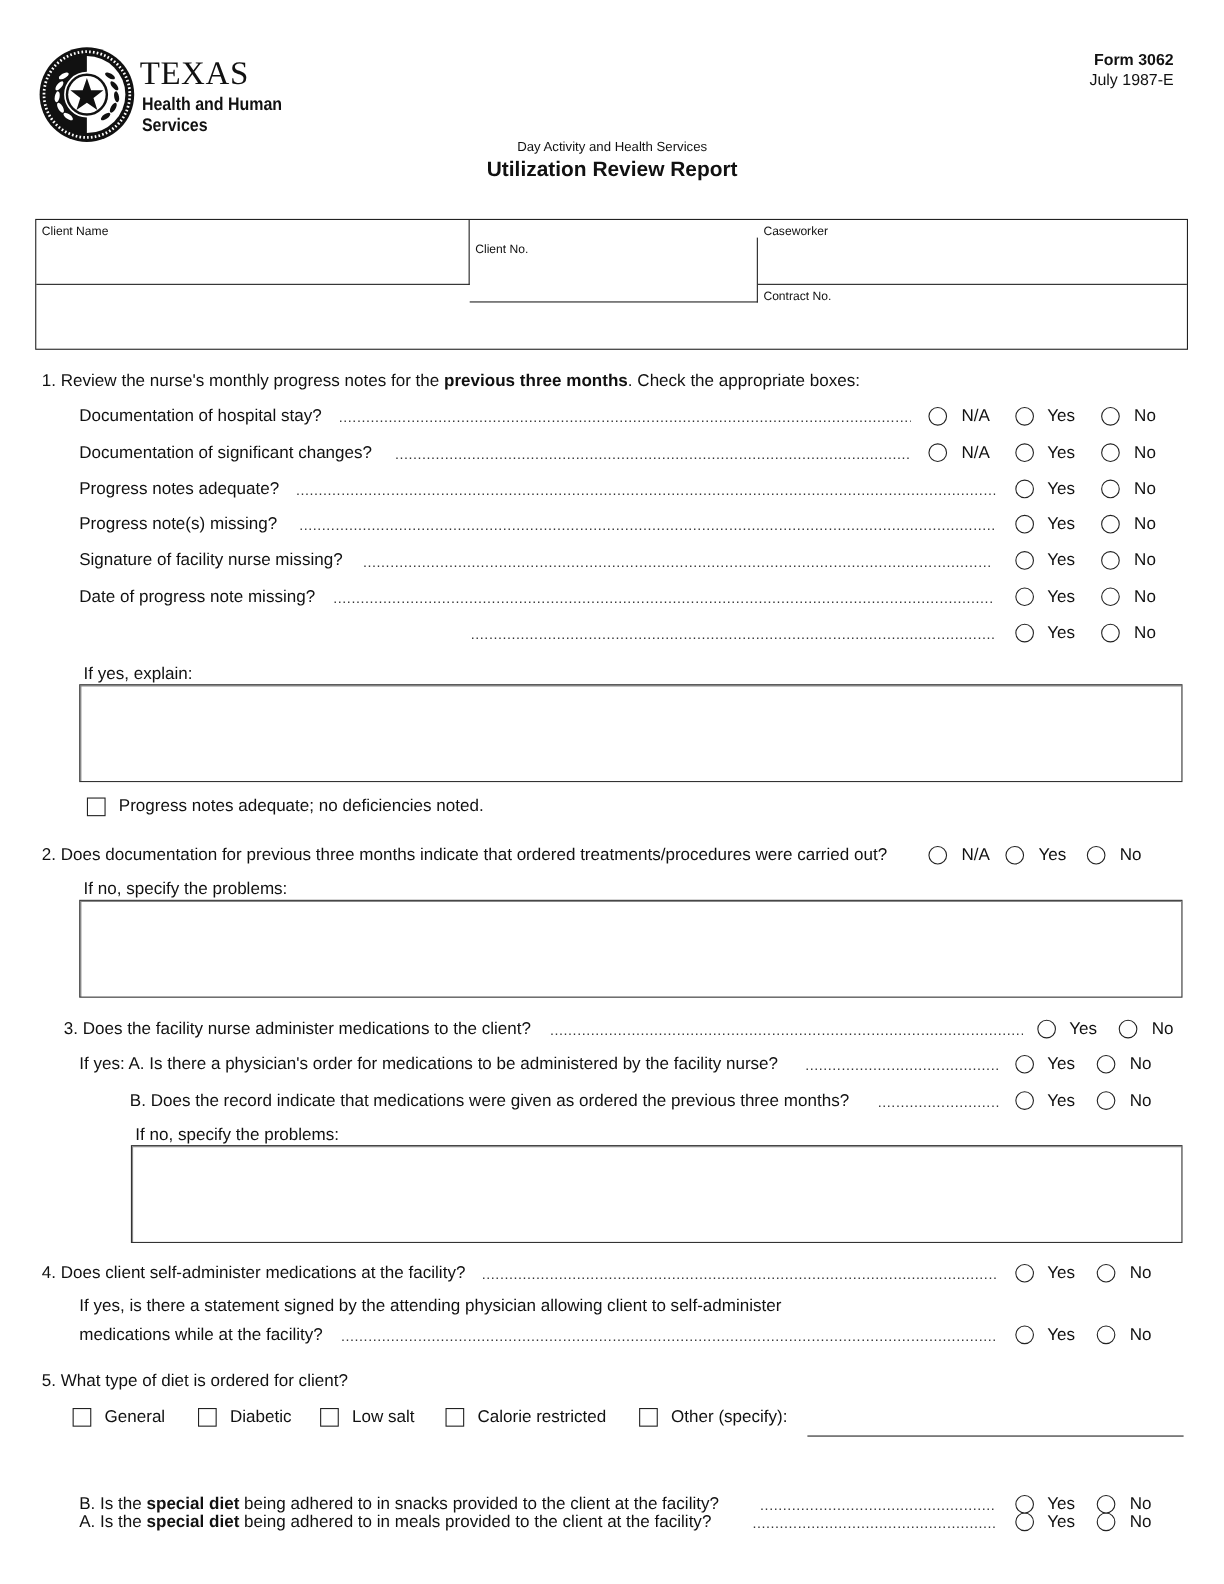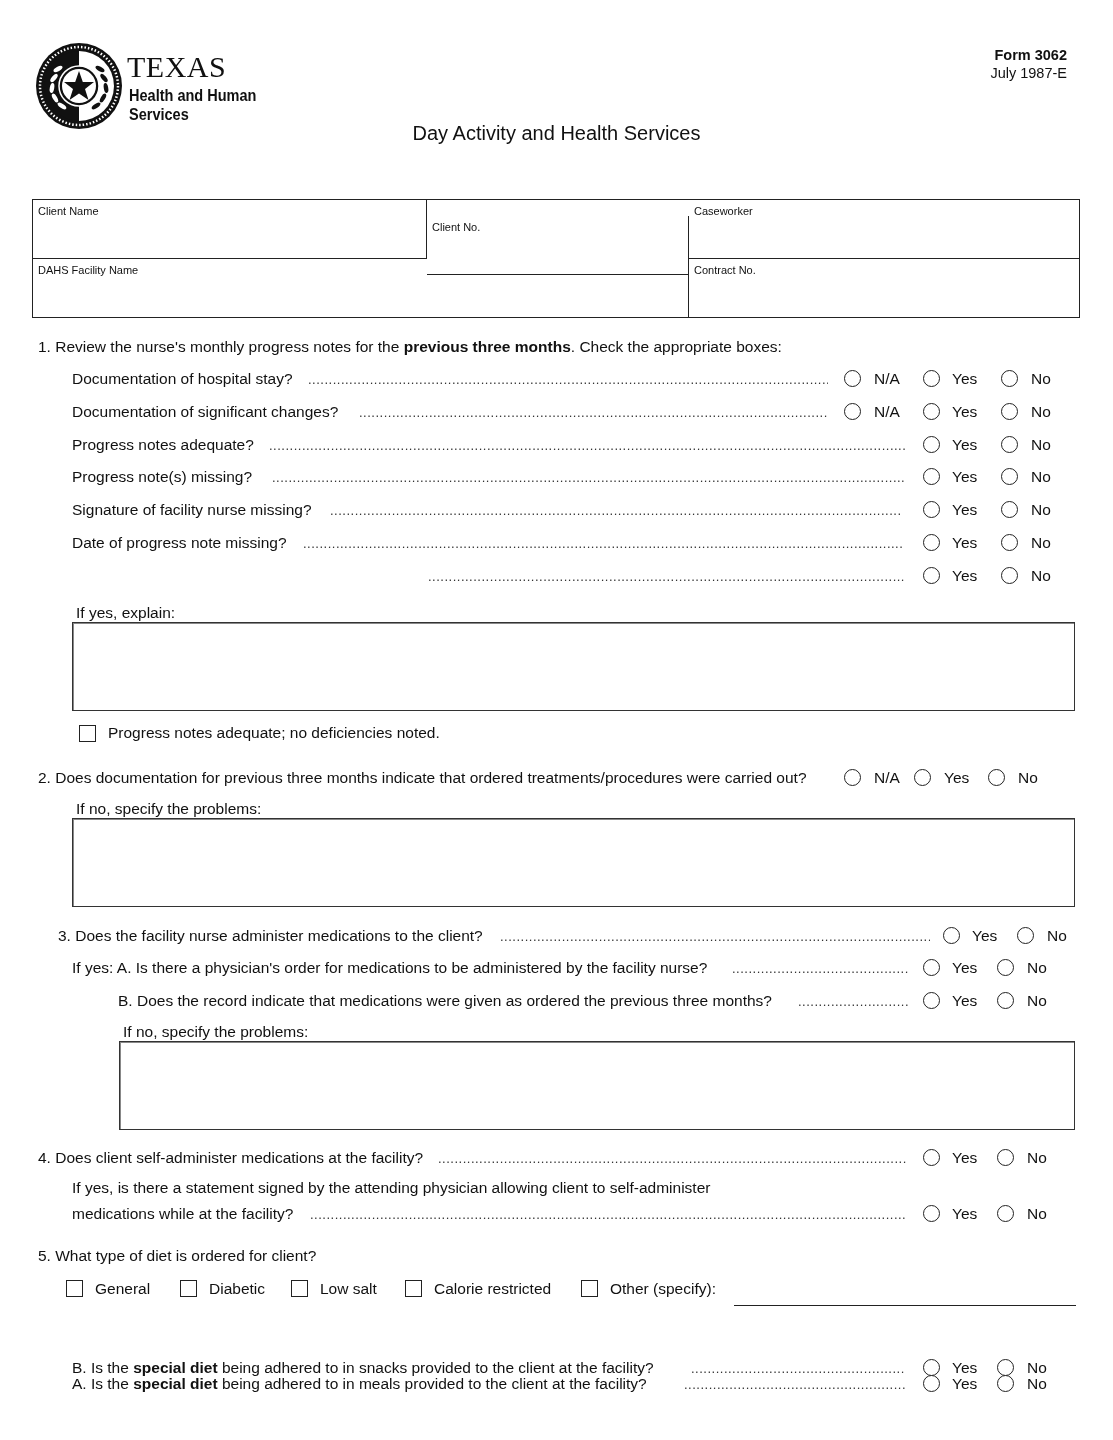--- a/index.html
+++ b/index.html
@@ -5,21 +5,21 @@
   html, body { margin:0; padding:0; background:#fff; }
   body { width:1113px; height:1440px; position:relative; overflow:hidden;
          font-family:"Liberation Sans", sans-serif; color:#111; font-size:16px; }
   .abs { position:absolute; }
   .logo-seal { left:35px; top:42px; width:88px; height:88px; }
   .logo-texas { left:127px; top:52px; font-family:"Liberation Serif", serif; font-size:30px; line-height:30px; letter-spacing:0.5px; }
   .logo-hhs { left:129px; top:86px; font-size:16.5px; font-weight:bold; line-height:19px; transform:scaleX(0.88); transform-origin:left top; }
   .form-no { right:46px; top:46px; text-align:right; font-size:14.5px; line-height:18px; }
   .form-no b { display:block; }
   .title-wrap { left:0; width:1113px; top:124px; text-align:center; }
-  .subtitle { font-size:20px; line-height:18px; }
+  .subtitle { font-size:12px; line-height:18px; }
   .title { font-size:19px; font-weight:bold; line-height:26px; }
 
   .info-table { left:32px; top:199px; width:1048px; height:119px; border:1.5px solid #222; box-sizing:border-box; }
   .cell { position:absolute; box-sizing:border-box; padding:5px 5px; font-size:11px; }
   .c-name { left:0; top:0; width:394px; height:59px; border-right:1px solid #222; border-bottom:1px solid #222; }
   .c-no { left:394px; top:16px; width:262px; height:59px; border-right:1px solid #222; border-bottom:1px solid #222; }
   .c-cw { left:656px; top:0; right:0; height:59px; border-bottom:1px solid #222; }
   .c-fac { left:0; top:59px; width:656px; bottom:0; border-right:1px solid #222; }
   .c-con { left:656px; top:59px; right:0; bottom:0; }
 
@@ -65,27 +65,27 @@
 <div class="abs logo-hhs">
   <div>Health and Human</div>
   <div>Services</div>
 </div>
 <div class="abs form-no">
   <b>Form 3062</b>
   <span>July 1987-E</span>
 </div>
 <div class="abs title-wrap">
   <div class="subtitle">Day Activity and Health Services</div>
+  <div class="title">Utilization Review Report</div>
 </div>
 
 <div class="abs info-table">
   <div class="cell c-name"><span>Client Name</span></div>
   <div class="cell c-no"><span>Client No.</span></div>
   <div class="cell c-cw"><span>Caseworker</span></div>
-  <div class="cell c-fac"><span>DAHS Facility Name</span></div>
   <div class="cell c-con"><span>Contract No.</span></div>
 </div>
 
 <div class="row" style="left:38px; top:337px;">
   <span>1. Review the nurse's monthly progress notes for the </span><b>previous three months</b><span>. Check the appropriate boxes:</span>
 </div>
 
 <div class="row" style="left:72px; top:369px; width:1000px;">
   <span class="q-text" style="left:0">Documentation of hospital stay?</span>
   <span class="dots" style="left:236px; width:520px;">........................................................................................................................................................................</span>

